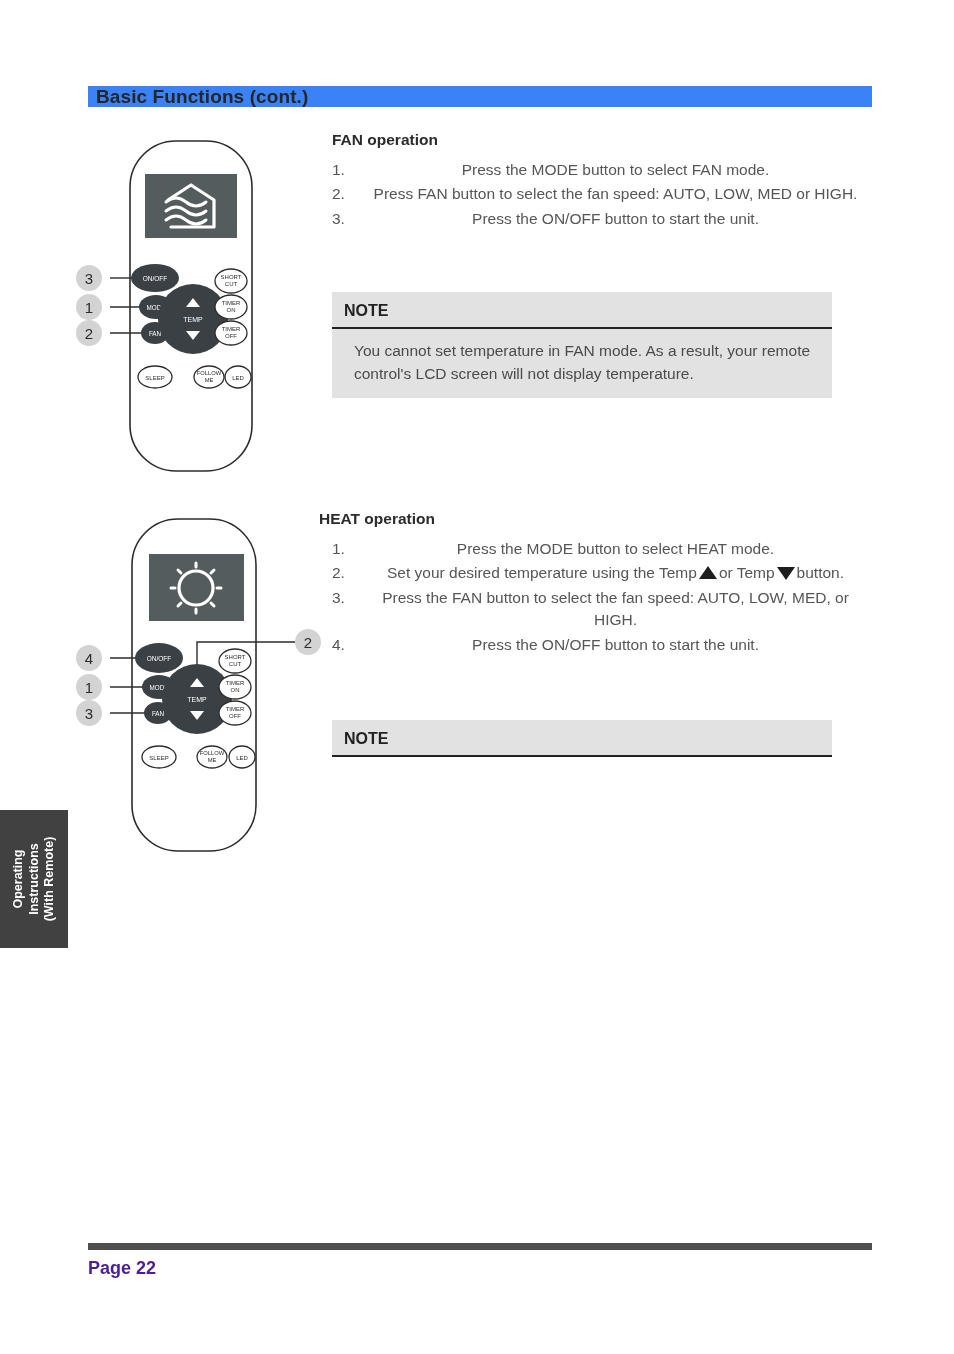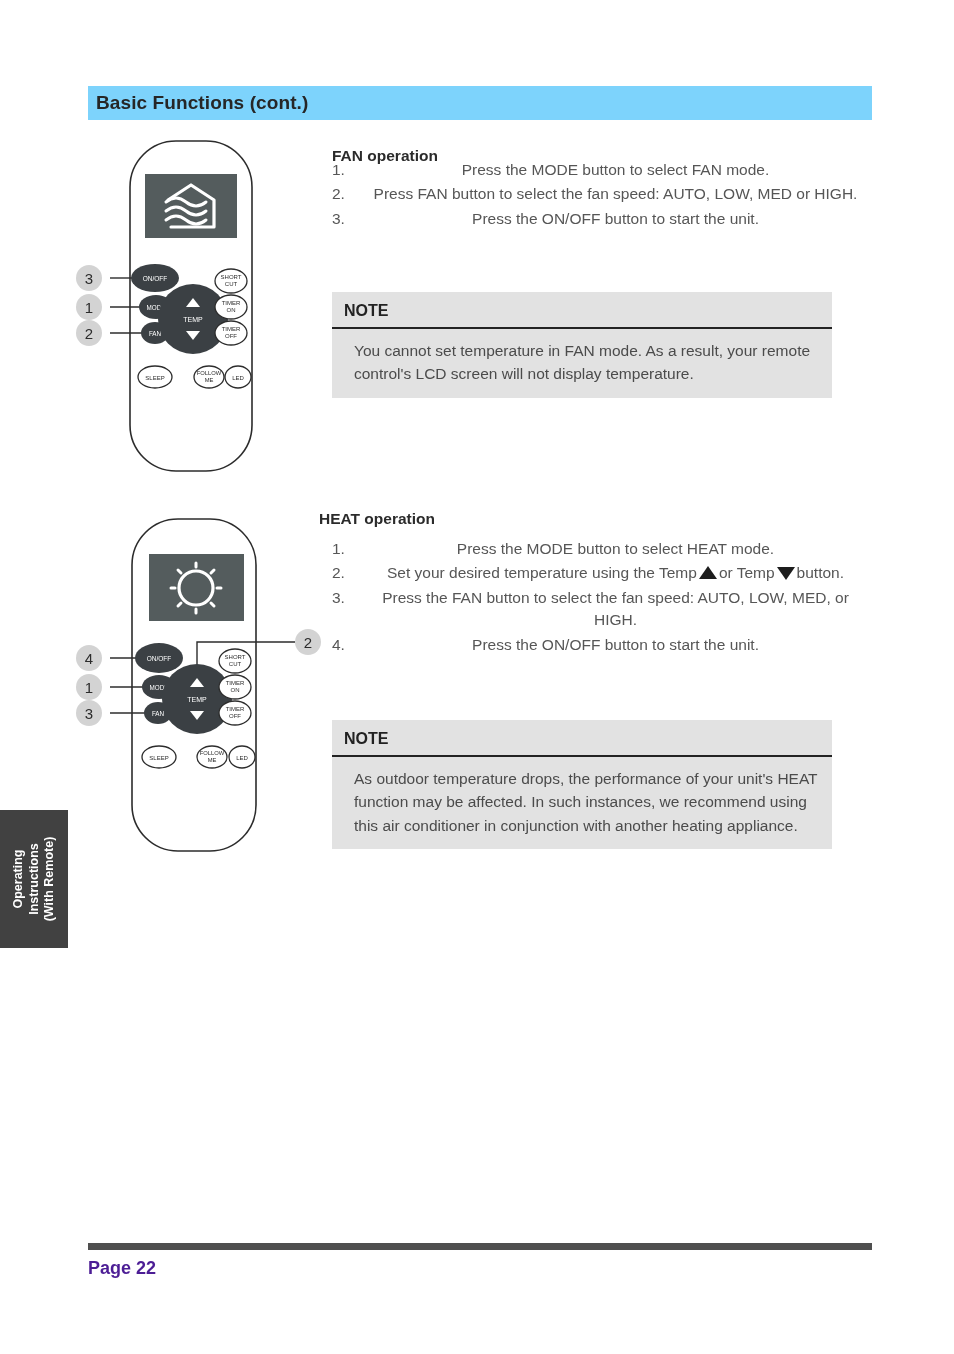--- a/index.html
+++ b/index.html
@@ -15,22 +15,22 @@
     color: #3b3b3b;
     overflow: hidden;
   }
 
   
   .header-bar {
     position: absolute;
     left: 88px;
     top: 86px;
     width: 784px;
-    height: 34px;
-    background: #7dd3fc;
+    height: 21px;
+    background: #3b82f6;
   }
   .header-title {
     position: absolute;
     left: 8px;
     top: 50%;
     transform: translateY(-50%);
     font-size: 19px;
     font-weight: bold;
     color: #262626;
     letter-spacing: 0.1px;
@@ -207,21 +207,21 @@
 
     <circle cx="19" cy="148" r="13" fill="#d3d3d3"></circle>
     <text x="19" y="154" fill="#2b2b2b" font-size="15" font-family="Liberation Sans, sans-serif" text-anchor="middle">3</text>
     <circle cx="19" cy="177" r="13" fill="#d3d3d3"></circle>
     <text x="19" y="183" fill="#2b2b2b" font-size="15" font-family="Liberation Sans, sans-serif" text-anchor="middle">1</text>
     <circle cx="19" cy="203" r="13" fill="#d3d3d3"></circle>
     <text x="19" y="209" fill="#2b2b2b" font-size="15" font-family="Liberation Sans, sans-serif" text-anchor="middle">2</text>
   </svg>
 </div>
 
-<div class="section-heading" style="left:332px; top:131px;margin-top:16px;">FAN operation</div>
+<div class="section-heading" style="left:332px; top:131px;">FAN operation</div>
 
 <div class="steps" style="left:332px; top:159px;">
   <div class="step">
     <span class="step-num">1.</span>
     <span class="step-text">Press the MODE button to select FAN mode.</span>
   </div>
   <div class="step">
     <span class="step-num">2.</span>
     <span class="step-text">Press FAN button to select the fan speed: AUTO, LOW, MED or HIGH.</span>
   </div>
@@ -324,21 +324,20 @@
     <span class="step-text">Press the FAN button to select the fan speed: AUTO, LOW, MED, or HIGH.</span>
   </div>
   <div class="step">
     <span class="step-num">4.</span>
     <span class="step-text">Press the ON/OFF button to start the unit.</span>
   </div>
 </div>
 
 <div class="note-box" style="top:720px;">
   <div class="note-head">NOTE</div>
-  <div class="note-body">As outdoor temperature drops, the performance of your unit's HEAT function may be affected. In such instances, we recommend using this air conditioner in conjunction with another heating appliance.</div>
 </div>
 
 <div class="side-tab">
   <div class="side-tab-label"><span>Operating</span><br><span>Instructions</span><br><span>(With Remote)</span></div>
 </div>
 
 <div class="footer-rule"></div>
 <div class="footer-page">Page 22</div>
 
 </body></html>

